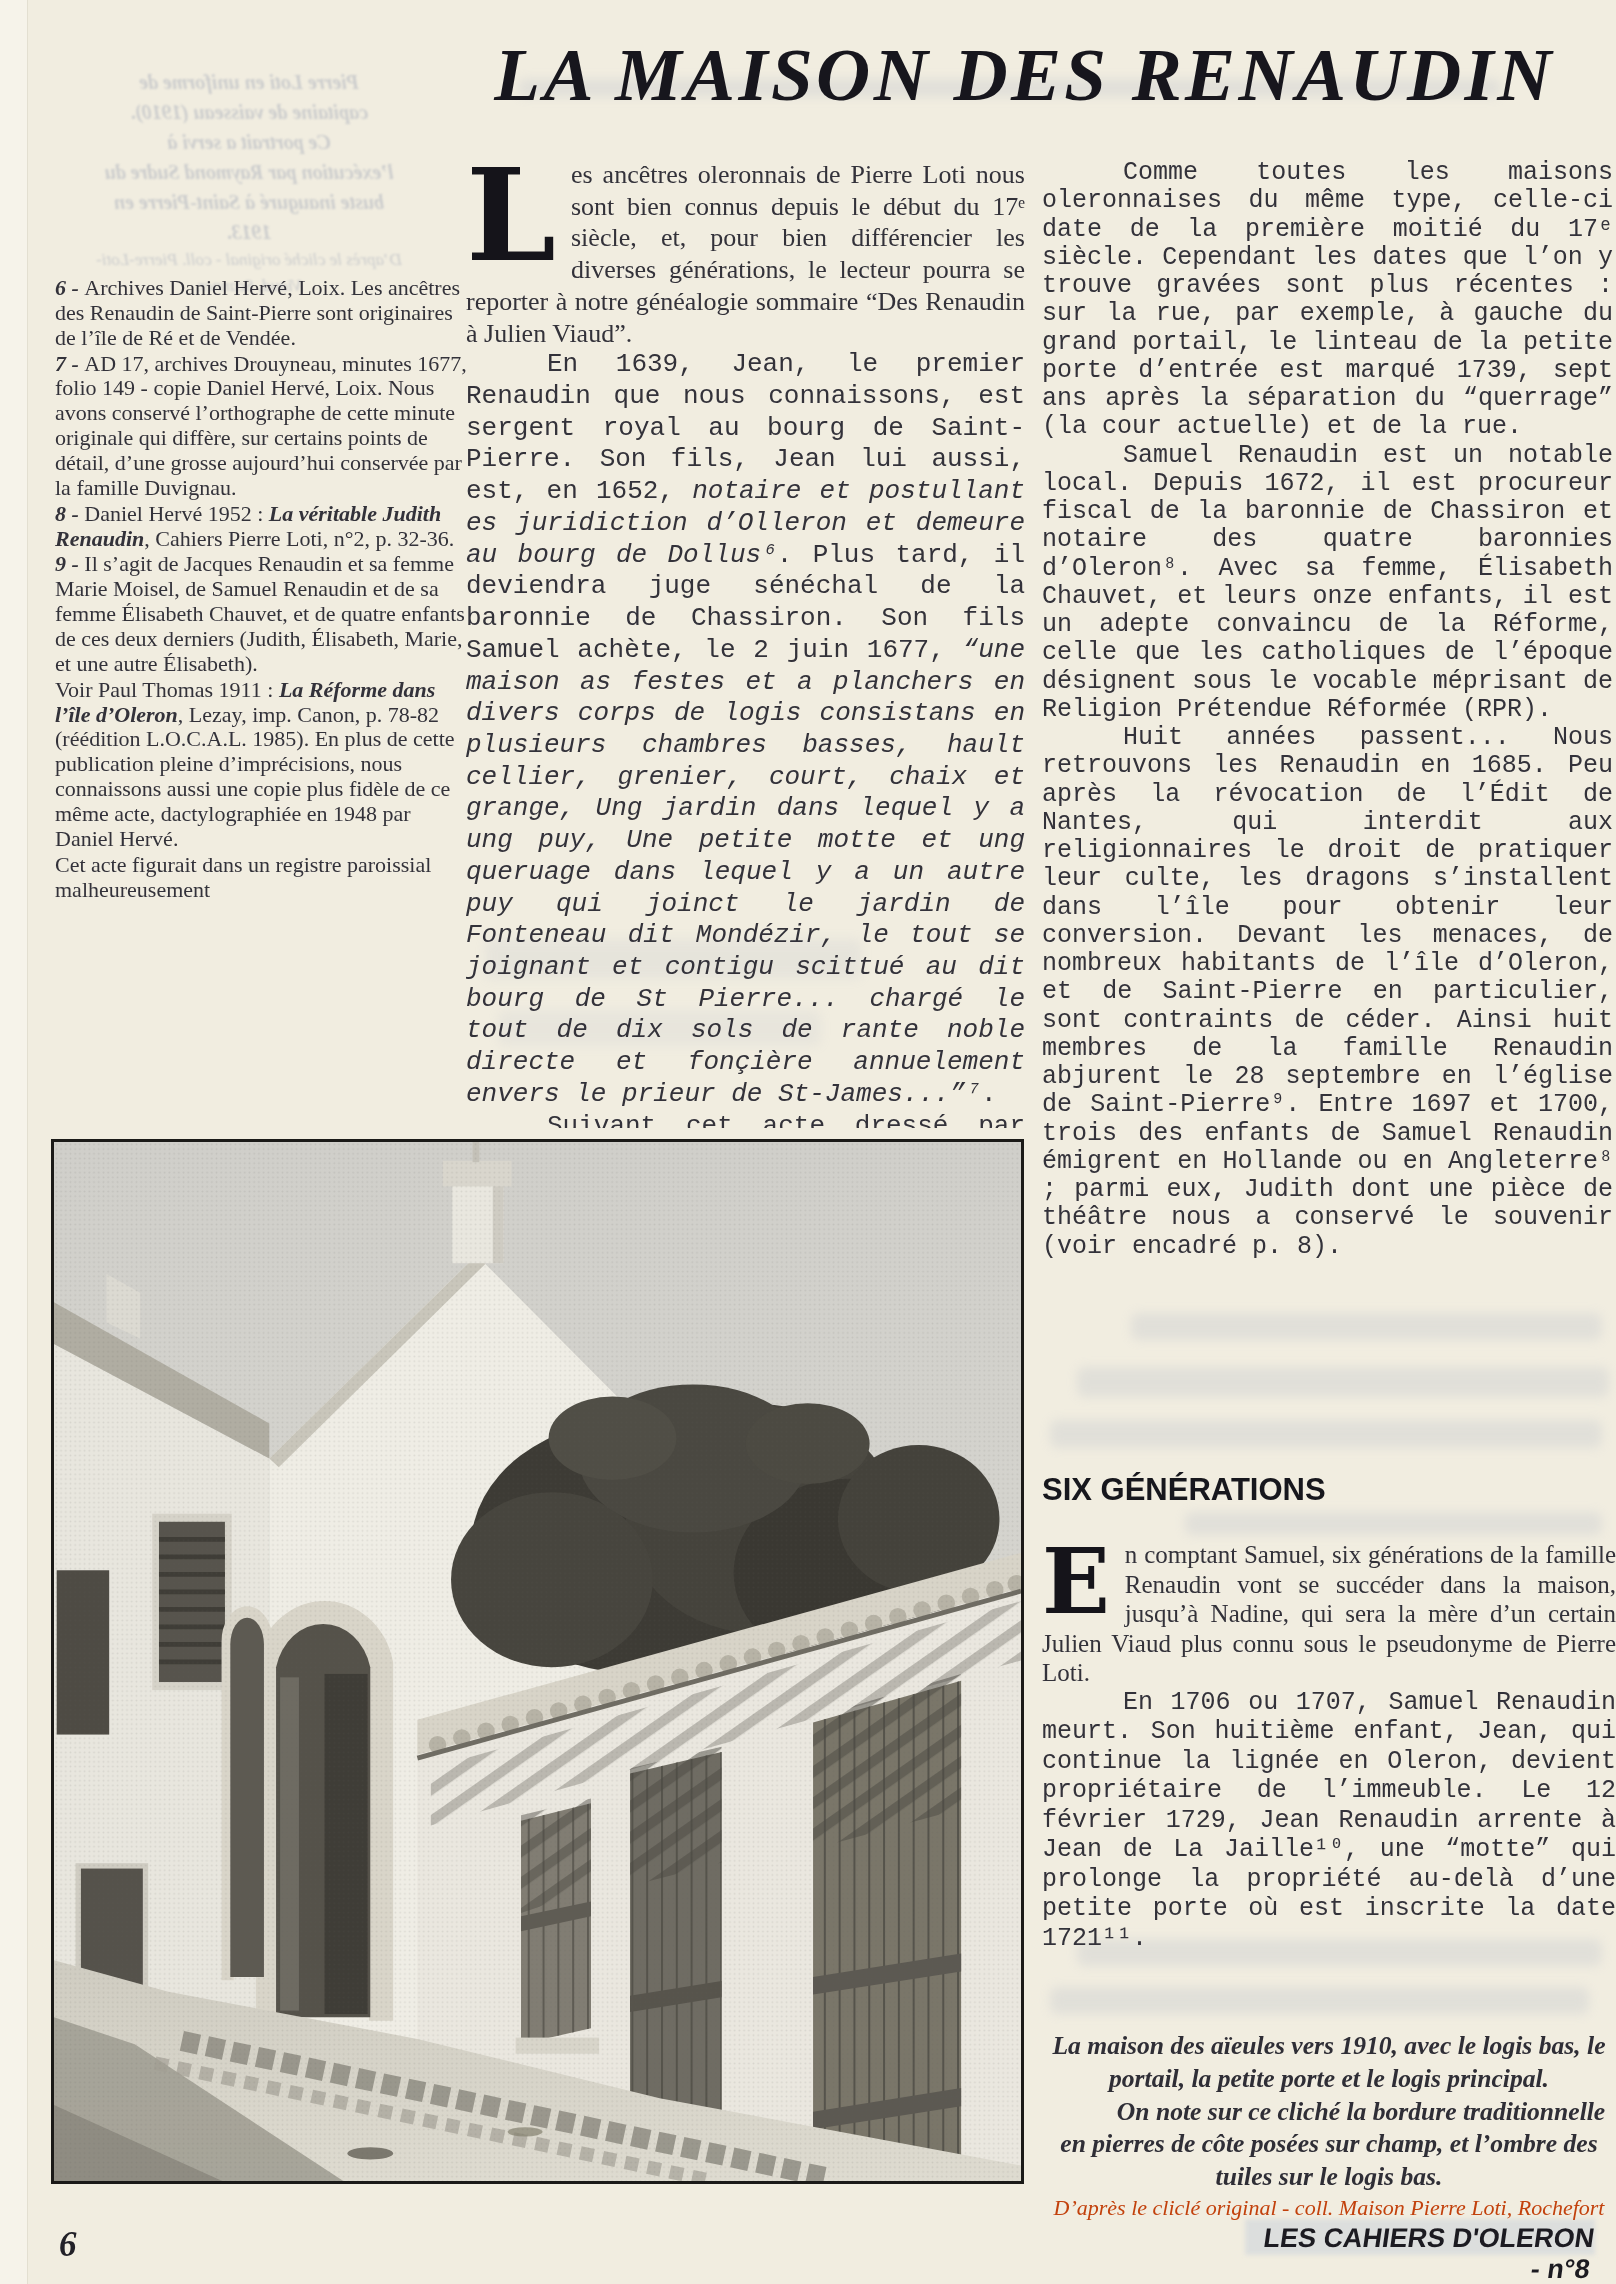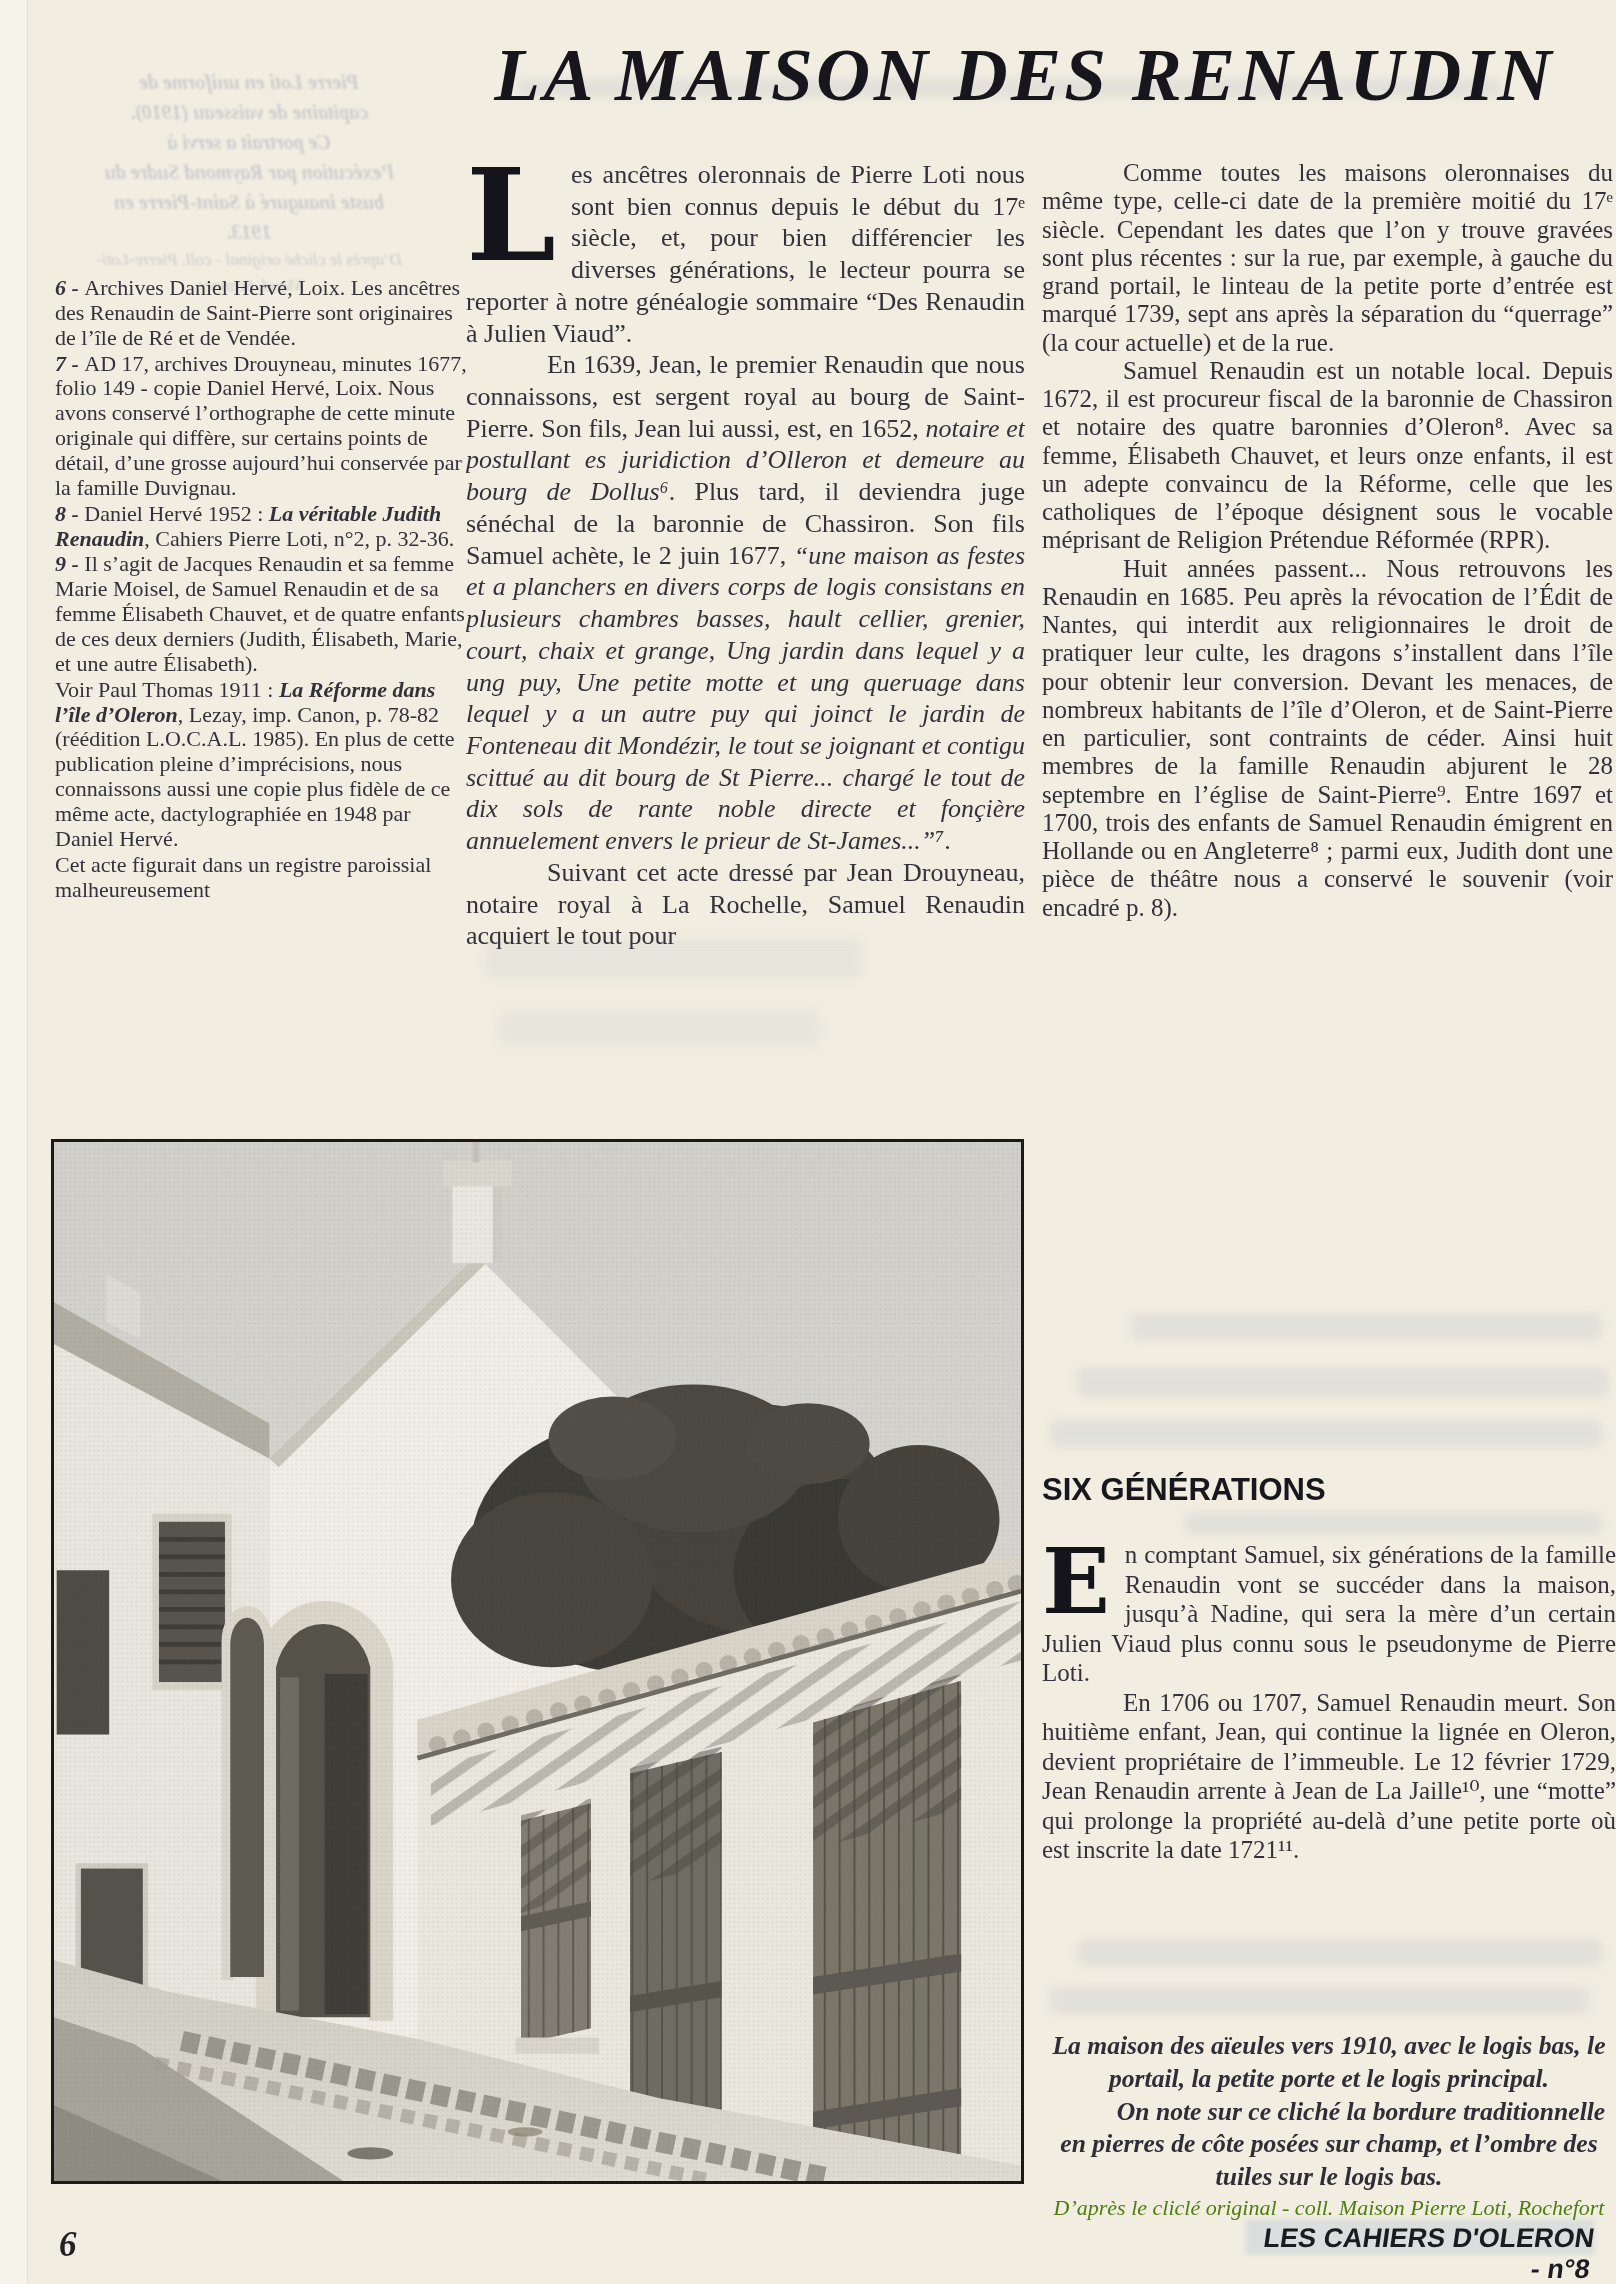--- a/index.html
+++ b/index.html
@@ -32,21 +32,21 @@
   .footnotes{
     left:54px;top:275px;width:417px;z-index:2;
     font-size:22px;line-height:1.13;text-align:left;
   }
   .footnotes p{margin:1px;}
   
   .col{z-index:2;text-align:justify;}
   .col p{margin:0;}
   .col2{left:466px;top:159px;width:559px;height:969px;font-size:26px;line-height:1.22;overflow:hidden;}
   .col3{left:1042px;top:159px;width:571px;height:1138px;font-size:25px;line-height:1.13;overflow:hidden;}
-  .indent{text-indent:81px;}
+  .indent{text-indent:81px;font-family:Liberation Mono, monospace;}
   .dropcap{
     float:left;font-weight:700;font-family:"DejaVu Serif","Liberation Serif",serif;
     color:#15141a;line-height:.78;margin:6.7px 15px 0 0;
   }
   .dropcap.l{font-size:128px;}
   .dropcap.e{font-size:89px;}
   .seg-i{font-style:italic;}
   .seg-bi{font-style:italic;font-weight:700;}
   
   .section-heading{
@@ -62,21 +62,21 @@
   }
   .photo svg{display:block;width:100%;height:100%;}
   
   .caption{
     left:1042px;top:2030px;width:574px;z-index:2;
     font-size:25.6px;line-height:1.28;font-style:italic;font-weight:700;color:#2f2e36;
     text-align:center;
   }
   .caption p{margin:0;}
   .caption .c2{text-indent:64px;}
-  .credit{margin-top:10.8px;font-size:22px;font-weight:400;font-style:italic;color:#4d7c0f;}
+  .credit{margin-top:10.8px;font-size:22px;font-weight:400;font-style:italic;color:#c2410c;}
   
   .pageno{left:59px;top:2225px;font-size:35px;font-weight:700;font-style:italic;color:#222128;z-index:2;}
   .journal-band{left:1245px;top:2219px;width:350px;height:36px;background:#ccd3db;opacity:.55;filter:blur(2px);z-index:1;}
   .journal{
     left:1247px;top:2223px;width:345px;z-index:2;text-align:right;
     font-family:"Liberation Sans","DejaVu Sans",sans-serif;
     font-weight:700;font-size:27px;color:#1c1b21;transform:skewX(-8deg);
   }
 </style>
 </head>

